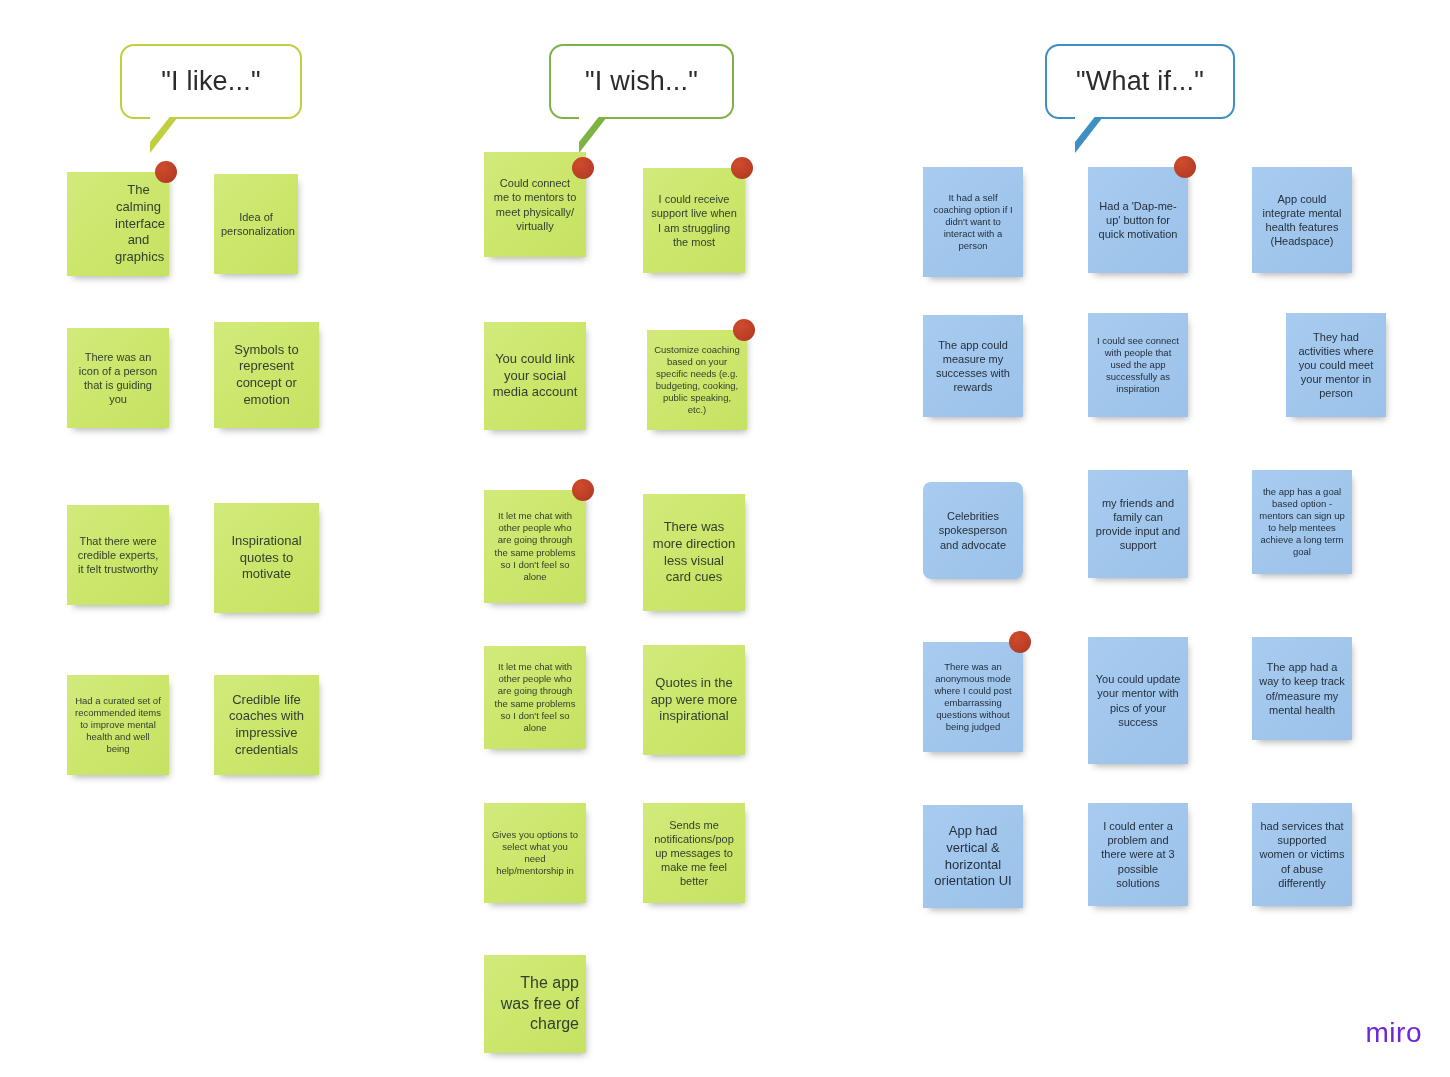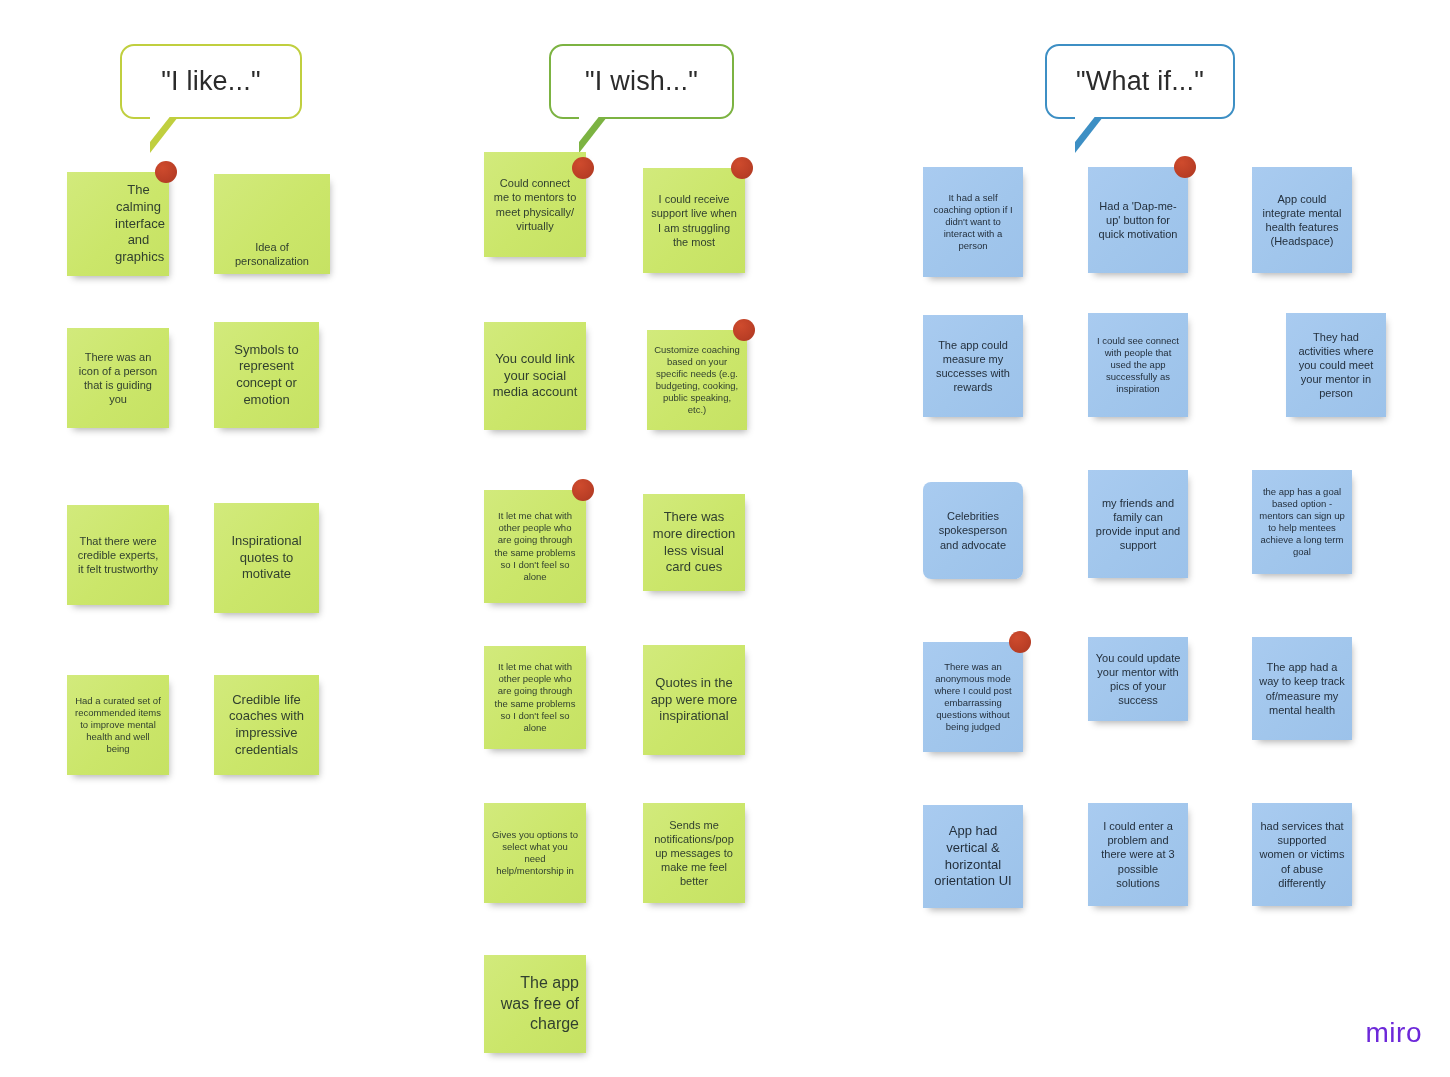--- a/index.html
+++ b/index.html
@@ -120,21 +120,21 @@
         <span class="bubble-label">"What if..."</span>
         <span class="tail-outer"></span>
         <span class="tail-inner"></span>
       </div>
     </div>
   <div id="notes">
       <div class="note green fs-m" style="left: 67px; top: 172px; width: 102px; height: 104px; padding-left: 48px;">
         <span class="note-text">The calming interface and graphics</span>
       </div>
       <div class="dot" style="left: 155px; top: 161px;"></div>
-      <div class="note green fs-s" style="left: 214px; top: 174px; width: 116px; height: 100px; align-items: flex-end;">
+      <div class="note green fs-s" style="left: 214px; top: 174px; width: 84px; height: 100px;">
         <span class="note-text">Idea of personalization</span>
       </div>
       <div class="note green fs-s" style="left: 67px; top: 328px; width: 102px; height: 100px;">
         <span class="note-text">There was an icon of a person that is guiding you</span>
       </div>
       <div class="note green fs-m" style="left: 214px; top: 322px; width: 105px; height: 106px;">
         <span class="note-text">Symbols to represent concept or emotion</span>
       </div>
       <div class="note green fs-s" style="left: 67px; top: 505px; width: 102px; height: 100px;">
         <span class="note-text">That there were credible experts, it felt trustworthy</span>
@@ -160,21 +160,21 @@
         <span class="note-text">You could link your social media account</span>
       </div>
       <div class="note green fs-xs" style="left: 647px; top: 330px; width: 100px; height: 100px;">
         <span class="note-text">Customize coaching based on your specific needs (e.g. budgeting, cooking, public speaking, etc.)</span>
       </div>
       <div class="dot" style="left: 733px; top: 319px;"></div>
       <div class="note green fs-xs" style="left: 484px; top: 490px; width: 102px; height: 113px;">
         <span class="note-text">It let me chat with other people who are going through the same problems so I don't feel so alone</span>
       </div>
       <div class="dot" style="left: 572px; top: 479px;"></div>
-      <div class="note green fs-m" style="left: 643px; top: 494px; width: 102px; height: 97px;">
+      <div class="note green fs-m" style="left: 643px; top: 494px; width: 102px; height: 117px;">
         <span class="note-text">There was more direction less visual card cues</span>
       </div>
       <div class="note green fs-xs" style="left: 484px; top: 646px; width: 102px; height: 103px;">
         <span class="note-text">It let me chat with other people who are going through the same problems so I don't feel so alone</span>
       </div>
       <div class="note green fs-m" style="left: 643px; top: 645px; width: 102px; height: 110px;">
         <span class="note-text">Quotes in the app were more inspirational</span>
       </div>
       <div class="note green fs-xs" style="left: 484px; top: 803px; width: 102px; height: 100px;">
         <span class="note-text">Gives you options to select what you need help/mentorship in</span>
@@ -210,21 +210,21 @@
       <div class="note blue fs-s" style="left: 1088px; top: 470px; width: 100px; height: 108px;">
         <span class="note-text">my friends and family can provide input and support</span>
       </div>
       <div class="note blue fs-xs" style="left: 1252px; top: 470px; width: 100px; height: 104px;">
         <span class="note-text">the app has a goal based option - mentors can sign up to help mentees achieve a long term goal</span>
       </div>
       <div class="note blue fs-xs" style="left: 923px; top: 642px; width: 100px; height: 110px;">
         <span class="note-text">There was an anonymous mode where I could post embarrassing questions without being judged</span>
       </div>
       <div class="dot" style="left: 1009px; top: 631px;"></div>
-      <div class="note blue fs-s" style="left: 1088px; top: 637px; width: 100px; height: 84px;">
+      <div class="note blue fs-s" style="left: 1088px; top: 637px; width: 100px; height: 127px;">
         <span class="note-text">You could update your mentor with pics of your success</span>
       </div>
       <div class="note blue fs-s" style="left: 1252px; top: 637px; width: 100px; height: 103px;">
         <span class="note-text">The app had a way to keep track of/measure my mental health</span>
       </div>
       <div class="note blue fs-m" style="left: 923px; top: 805px; width: 100px; height: 103px;">
         <span class="note-text">App had vertical &amp; horizontal orientation UI</span>
       </div>
       <div class="note blue fs-s" style="left: 1088px; top: 803px; width: 100px; height: 103px;">
         <span class="note-text">I could enter a problem and there were at 3 possible solutions</span>

